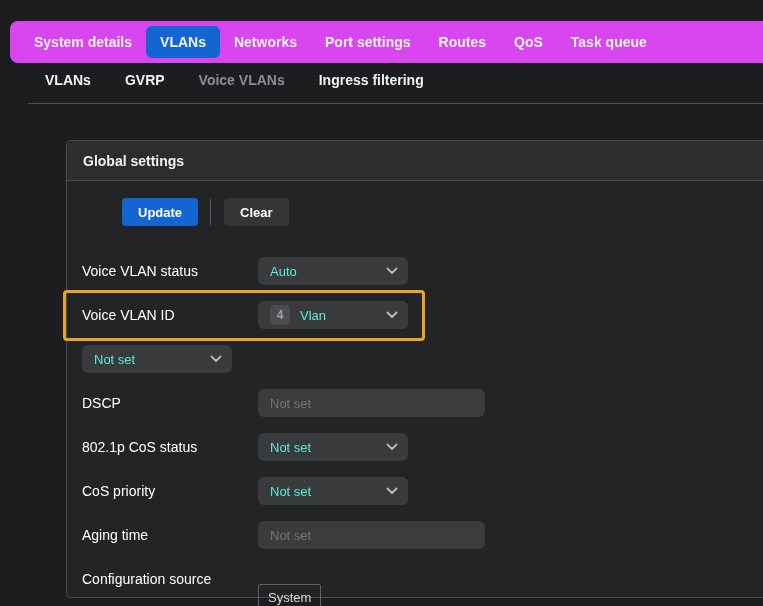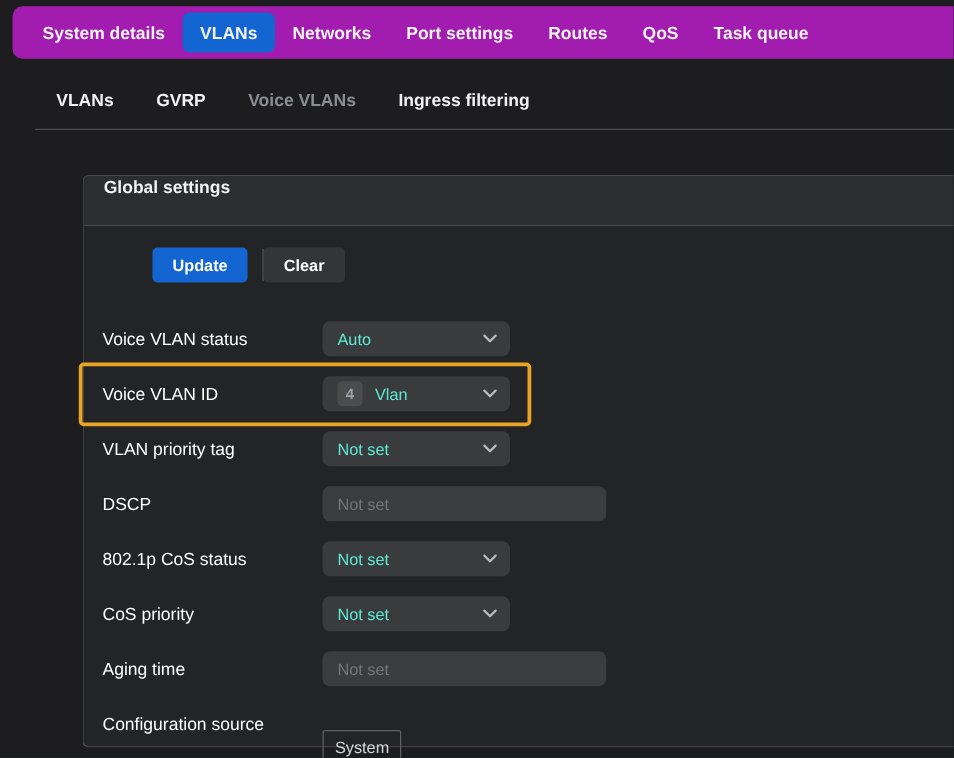--- a/index.html
+++ b/index.html
@@ -8,22 +8,22 @@
     background: #1d1d1f;
     font-family: "Liberation Sans", sans-serif;
     position: relative;
     overflow: hidden;
     color: #e8e8e8;
   }
 
   
   .topnav {
     position: absolute;
-    left: 10px; top: 5px; right: 0; height: 42px;
-    background: #a21caf;
+    left: 10px; top: 21px; right: 0; height: 42px;
+    background: #d946ef;
     border-radius: 8px 0 0 8px;
     display: flex;
     align-items: center;
     padding: 0 8px 0 10px;
   }
   .topnav-item {
     color: #f2f2f2;
     font-size: 14px;
     font-weight: 700;
     padding: 8px 14px;
@@ -63,41 +63,41 @@
     border: 1px solid #4b4b4d;
     border-right: none;
     border-radius: 5px 0 0 5px;
   }
   .card-header {
     height: 40px;
     background: #2c2d2f;
     border-bottom: 1px solid #4b4b4d;
     border-radius: 5px 0 0 0;
     display: flex;
-    align-items: flex-start;
+    align-items: center;
     padding: 0 16px;
   }
   .card-title { font-size: 14px; font-weight: 700; color: #f2f2f2; }
   .card-body { padding: 17px 15px 12px 15px; }
 
   
   .btn-row { display: flex; align-items: center; margin-bottom: 31px; padding-left: 40px; }
   .btn {
     height: 28px;
     padding: 0 16px;
     border: none;
     border-radius: 4px;
     font-family: "Liberation Sans", sans-serif;
     font-size: 13px;
     font-weight: 700;
     color: #ffffff;
     cursor: pointer;
   }
   .btn-primary { background: #1365d2; margin-right: 12px; }
-  .btn-secondary { background: #343537; }
+  .btn-secondary { background: #343537; margin-left: 13px; }
   .btn-sep { width: 1px; height: 26px; background: #56565a; }
 
   
   .form-row {
     display: flex;
     align-items: center;
     height: 28px;
     margin-bottom: 16px;
   }
   .form-label {
@@ -219,21 +219,20 @@
         <span class="select-value">Vlan</span>
         <span class="chevron">
           <svg width="12" height="8" viewBox="0 0 12 8">
               <path d="M1.5 1.5 L6 6 L10.5 1.5" fill="none" stroke="#b9bcbe" stroke-width="1.8" stroke-linecap="round" stroke-linejoin="round"></path>
             </svg>
         </span>
       </div>
     </div>
 
     <div class="form-row">
-      <span class="form-label">VLAN priority tag</span>
       <div class="select">
         <span class="select-value">Not set</span>
         <span class="chevron">
           <svg width="12" height="8" viewBox="0 0 12 8">
               <path d="M1.5 1.5 L6 6 L10.5 1.5" fill="none" stroke="#b9bcbe" stroke-width="1.8" stroke-linecap="round" stroke-linejoin="round"></path>
             </svg>
         </span>
       </div>
     </div>
 

